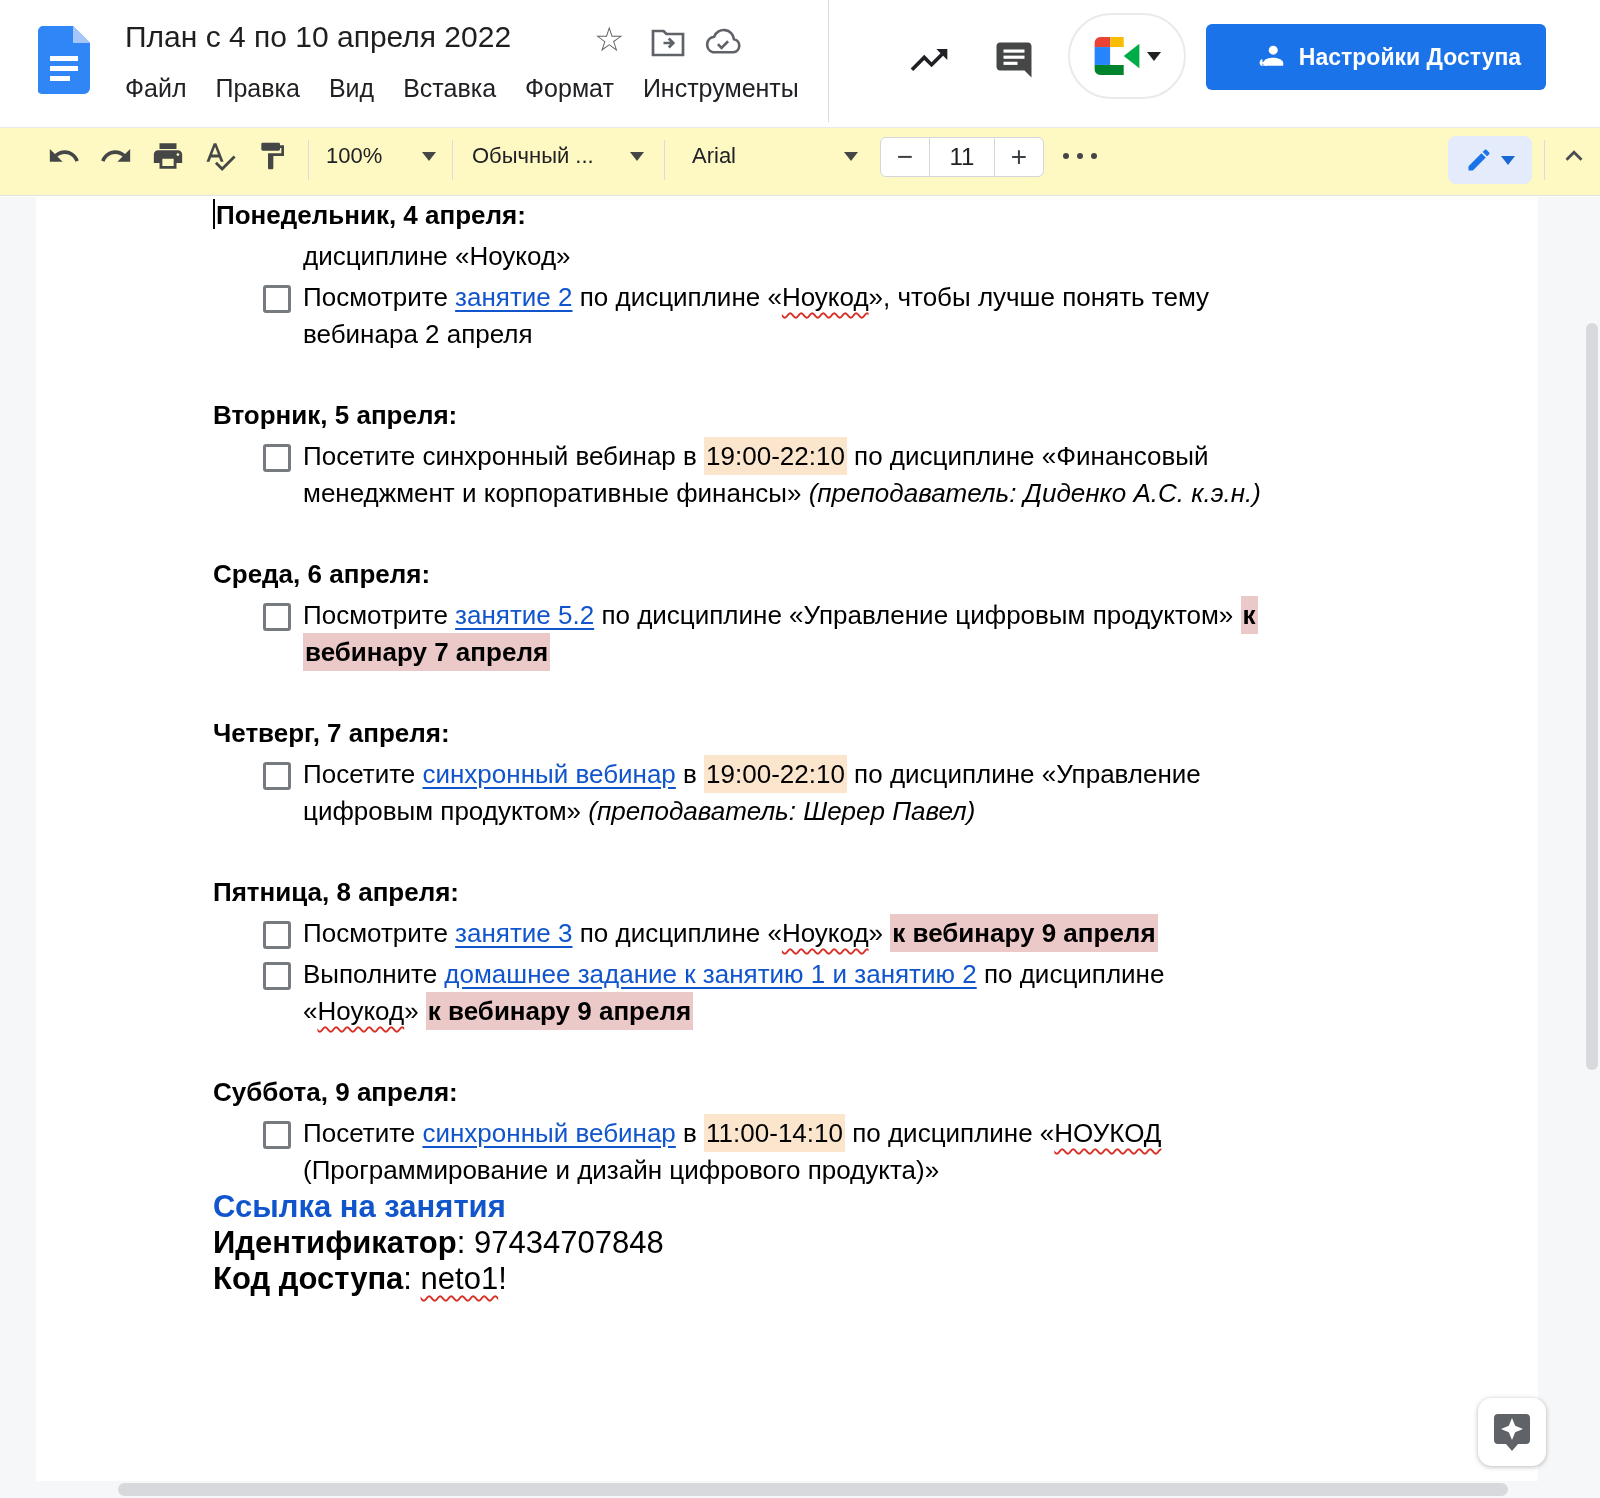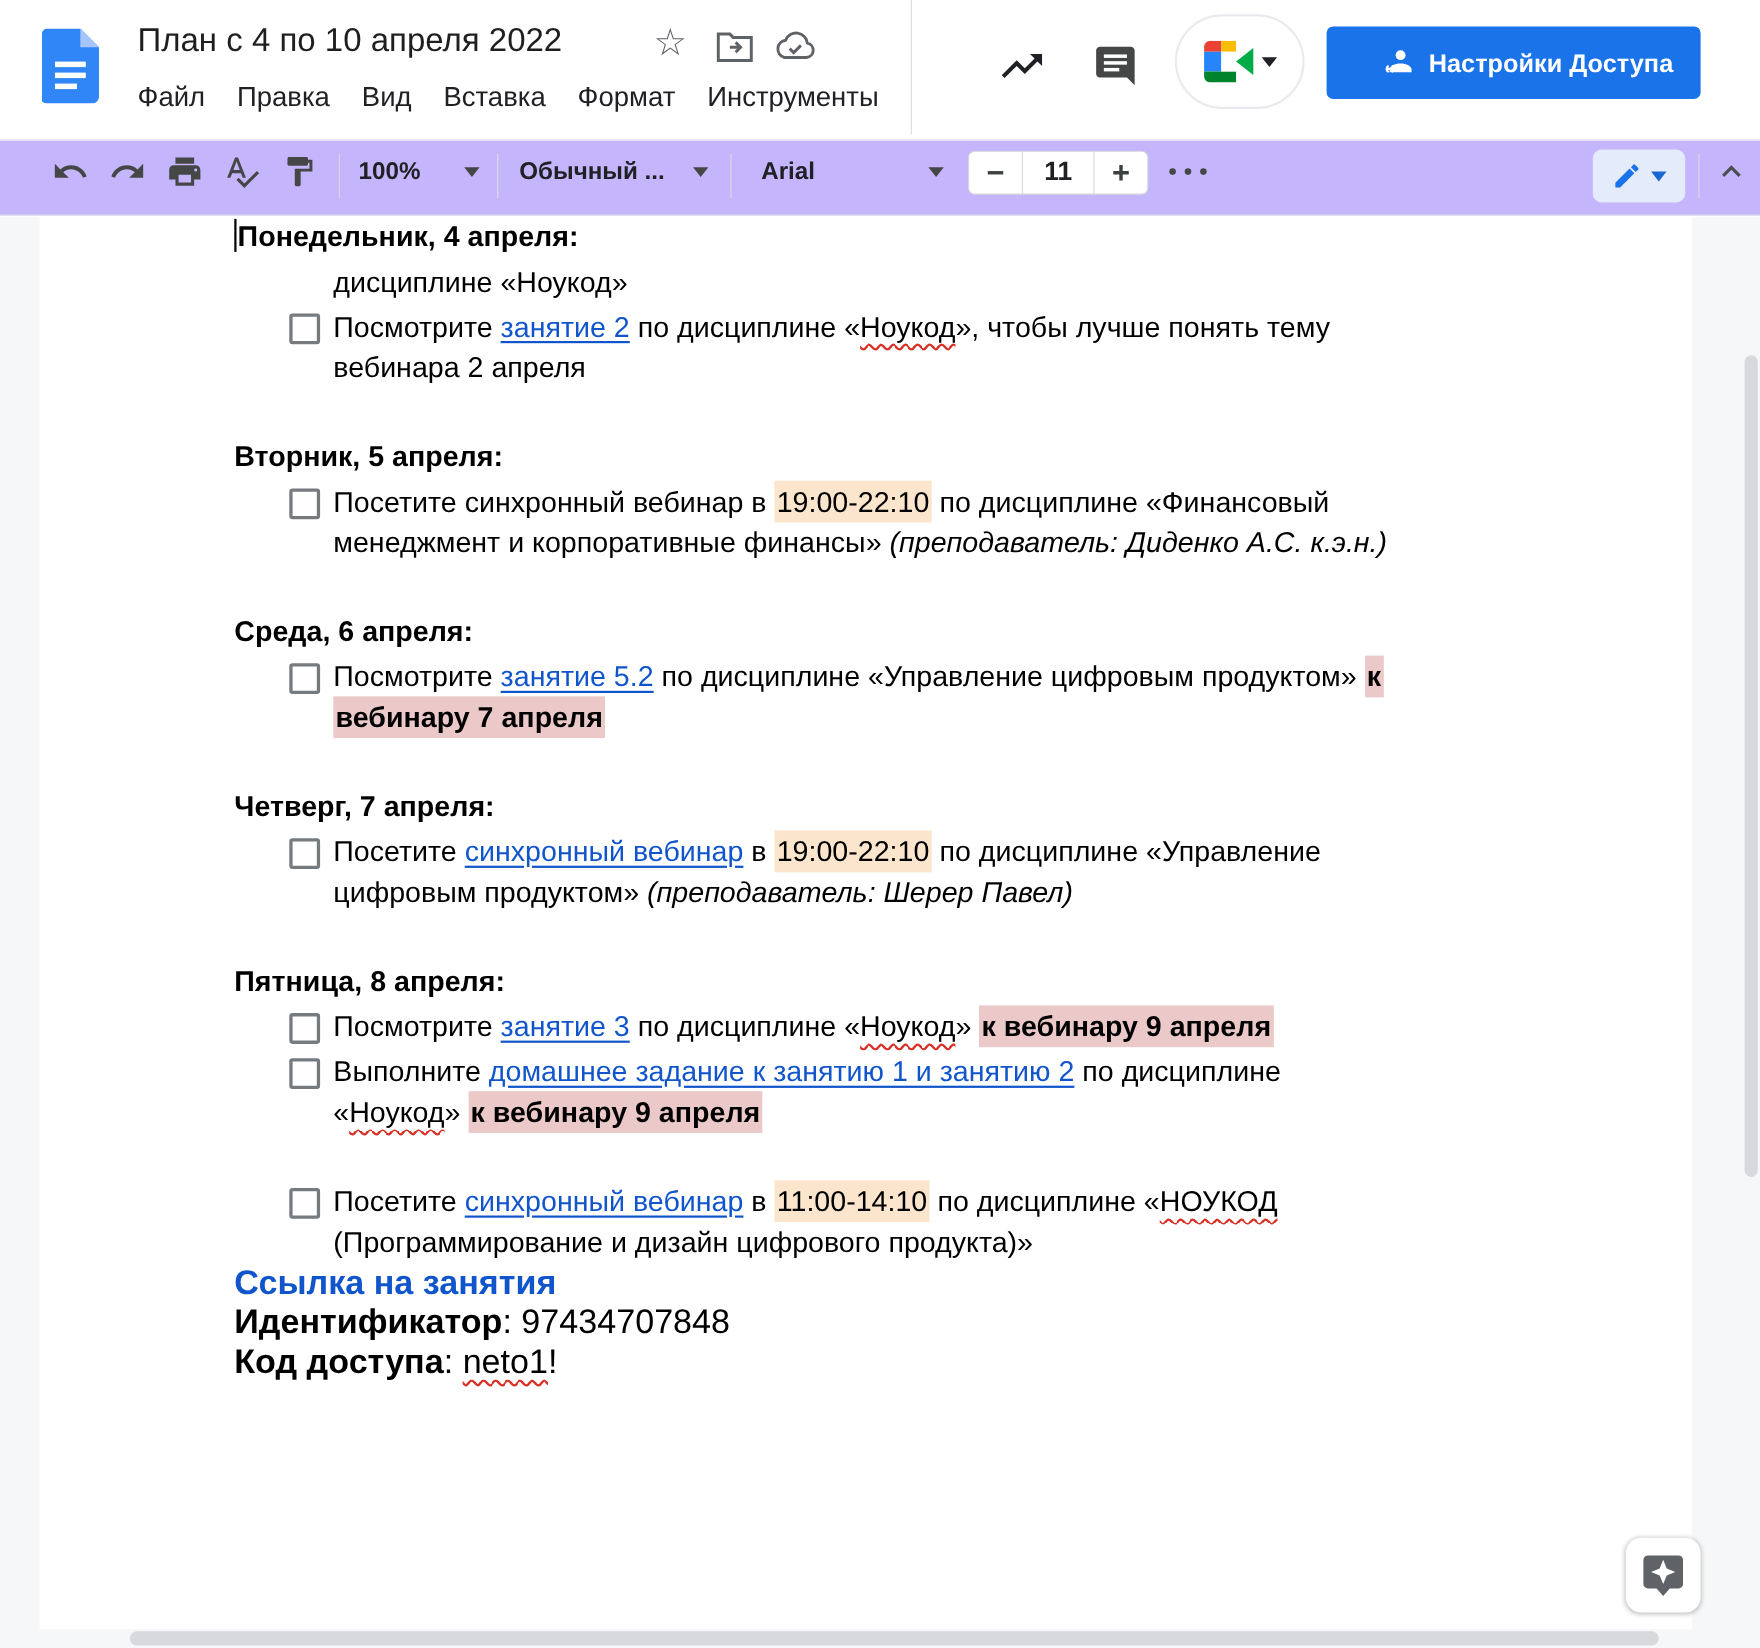--- a/index.html
+++ b/index.html
@@ -18,22 +18,22 @@
     display:flex;gap:29px;font-size:25px;color:#202124;white-space:nowrap;}
   .menu-item{cursor:default;}
   .header-divider{position:absolute;left:828px;top:0;width:1px;height:122px;background:#dadce0;}
   .hdr-icon-btn{position:absolute;display:flex;align-items:center;justify-content:center;}
   .meet-pill{position:absolute;left:1068px;top:13px;width:118px;height:86px;border:2px solid #e8eaed;
     border-radius:44px;background:#fff;display:flex;align-items:center;justify-content:center;gap:7px;box-sizing:border-box;}
   .share-btn{position:absolute;left:1206px;top:24px;width:340px;height:66px;background:#1a73e8;border:none;
     border-radius:6px;color:#fff;display:flex;align-items:center;justify-content:center;gap:12px;
     font-size:23px;font-weight:bold;font-family:"Liberation Sans",sans-serif;cursor:pointer;padding-left:32px;}
   
-  .toolbar{position:absolute;left:0;top:127px;width:1600px;height:69px;background:#c4b5fd;
-    border-top:1px solid #e8eaed;border-bottom:1px solid #e0e3e7;box-sizing:border-box;font-weight:bold;}
+  .toolbar{position:absolute;left:0;top:127px;width:1600px;height:69px;background:#fef9c3;
+    border-top:1px solid #e8eaed;border-bottom:1px solid #e0e3e7;box-sizing:border-box;}
   .tb-btn{position:absolute;top:6px;width:44px;height:44px;display:flex;align-items:center;justify-content:center;
     border-radius:4px;color:#444746;}
   .tb-divider{position:absolute;top:12px;width:1px;height:40px;background:#dadce0;}
   .tb-text-ctl{position:absolute;top:6px;height:44px;display:flex;align-items:center;justify-content:space-between;
     font-size:22px;color:#202124;}
   .caret{width:0;height:0;border-left:7px solid transparent;border-right:7px solid transparent;
     border-top:9px solid #444746;display:inline-block;}
   .font-size-box{position:absolute;left:880px;top:9px;height:40px;display:flex;border:1px solid #d3d6da;
     border-radius:6px;box-sizing:border-box;background:#fff;}
   .fs-cell{display:flex;align-items:center;justify-content:center;font-size:24px;color:#202124;}
@@ -260,20 +260,21 @@
       <div class="day-heading">Пятница, 8 апреля:</div>
       <div class="task-item">
         <div class="task-line"><span class="task-checkbox"></span><span>Посмотрите </span><span class="r-link">занятие 3</span><span> по дисциплине «</span><span class="r-spell">Ноукод</span><span>» </span><span class="r-bp">к вебинару 9 апреля</span></div>
       </div>
       <div class="task-item">
         <div class="task-line"><span class="task-checkbox"></span><span>Выполните </span><span class="r-link">домашнее задание к занятию 1 и занятию 2</span><span> по дисциплине</span></div>
         <div class="task-line"><span>«</span><span class="r-spell">Ноукод</span><span>» </span><span class="r-bp">к вебинару 9 апреля</span></div>
       </div>
     </div>
     <div class="doc-section">
+      <div class="day-heading">Суббота, 9 апреля:</div>
       <div class="task-item">
         <div class="task-line"><span class="task-checkbox"></span><span>Посетите </span><span class="r-link">синхронный вебинар</span><span> в </span><span class="r-hl">11:00-14:10</span><span> по дисциплине «</span><span class="r-spell">НОУКОД</span></div>
         <div class="task-line"><span>(Программирование и дизайн цифрового продукта)»</span></div>
       </div>
     </div>
     <div class="doc-footer">
       <div class="footer-line"><span class="r-linkbold">Ссылка на занятия</span></div>
       <div class="footer-line"><span class="r-bold">Идентификатор</span><span>: 97434707848</span></div>
       <div class="footer-line"><span class="r-bold">Код доступа</span><span>: </span><span class="r-spell">neto1</span><span>!</span></div>
     </div>

